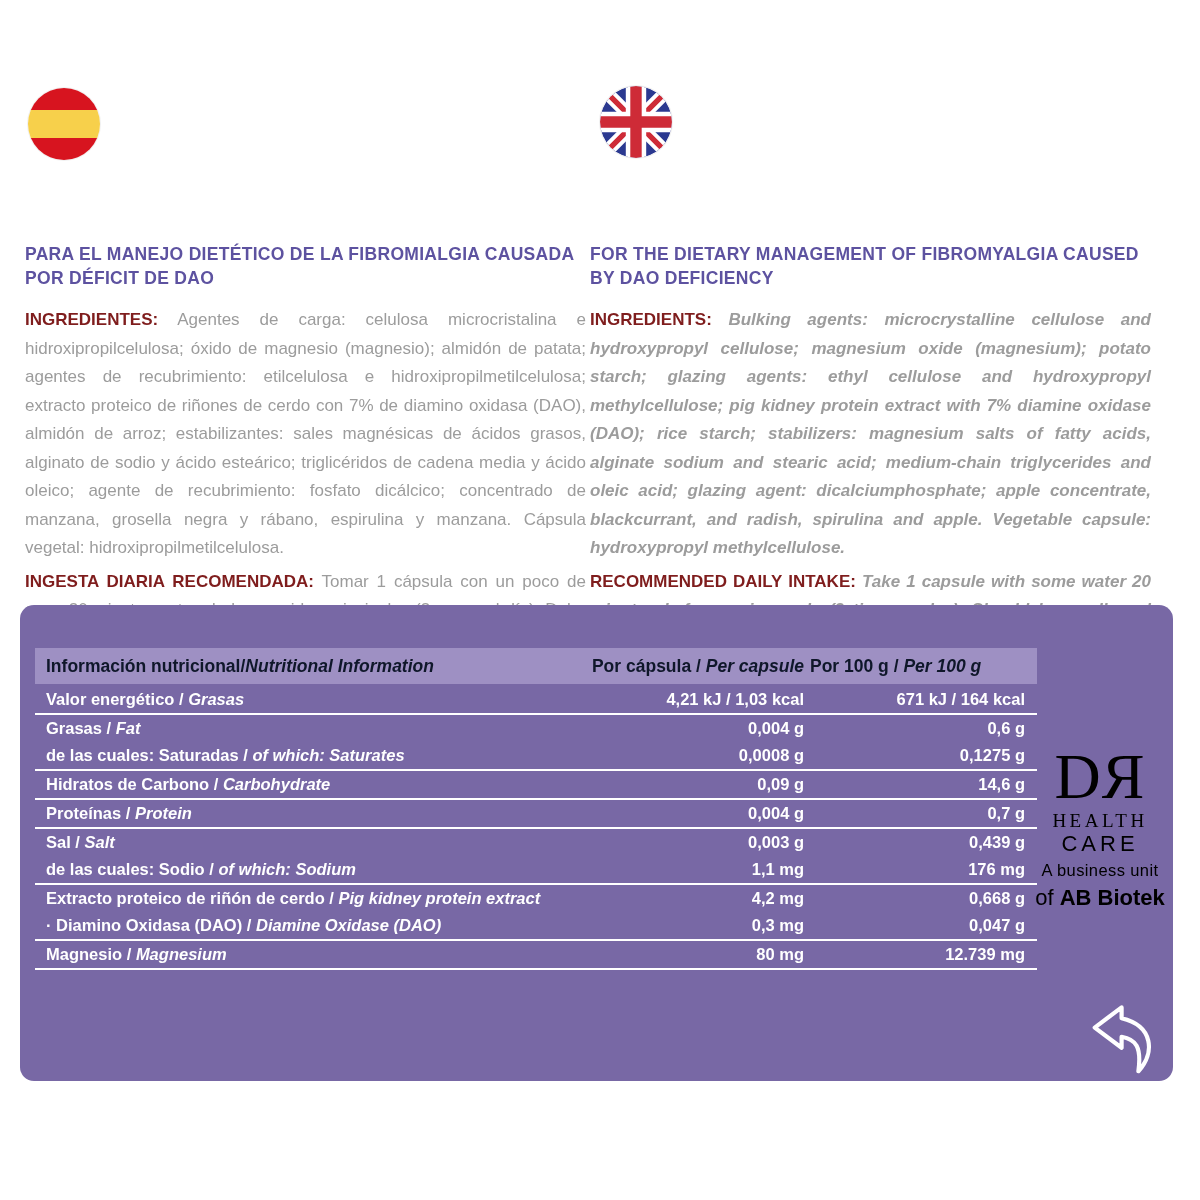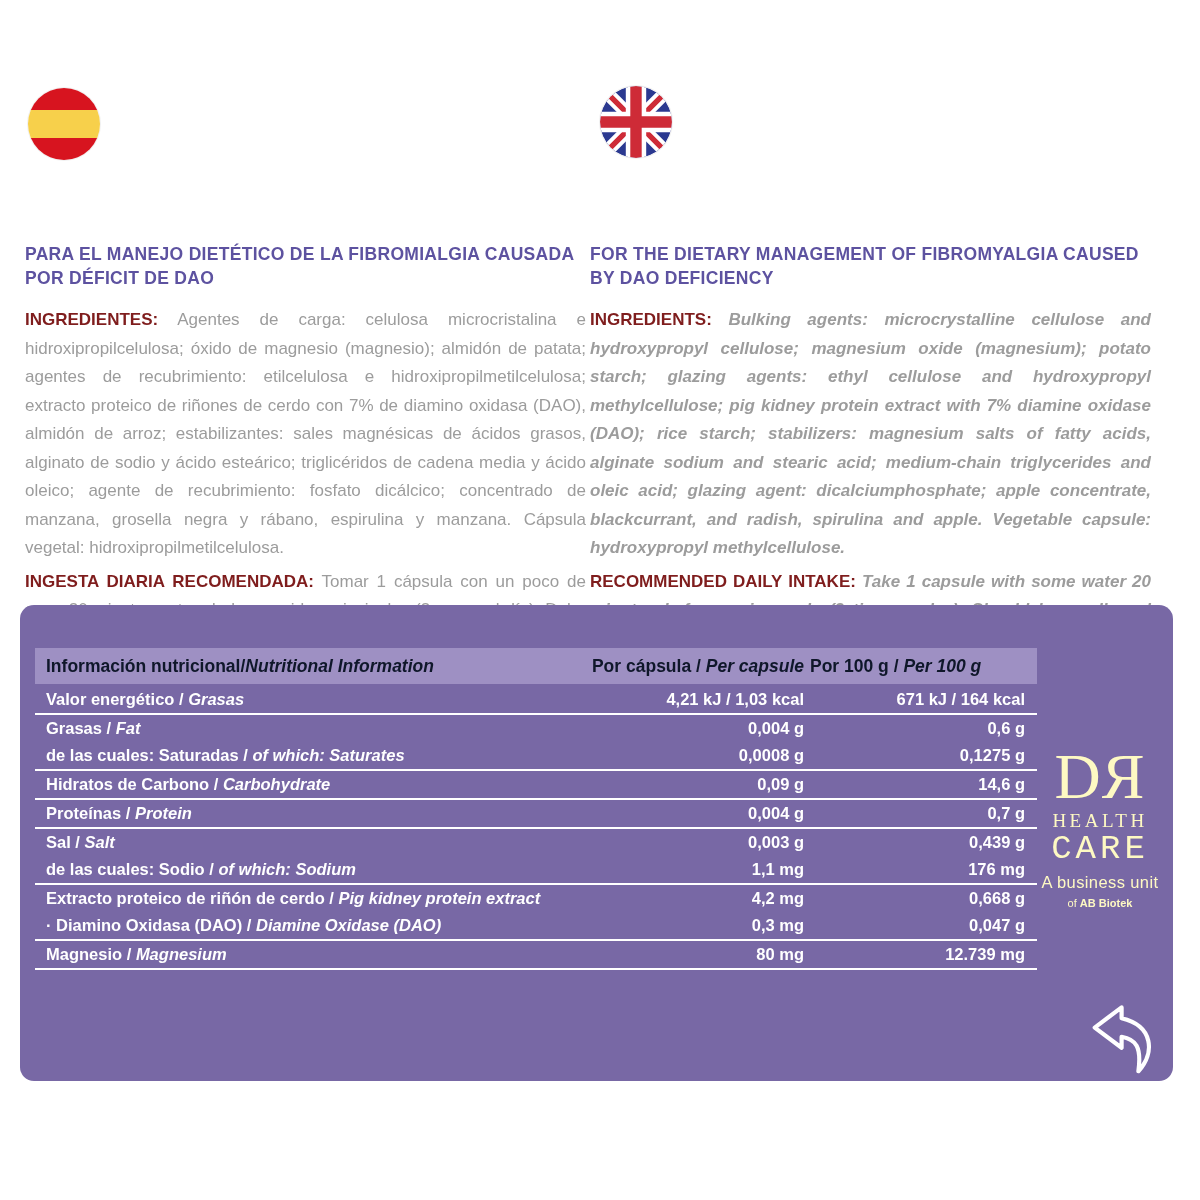--- a/index.html
+++ b/index.html
@@ -83,42 +83,42 @@
   .en-it { font-style:italic; }
   .sep { white-space:pre; }
   .rule { height:2px; background:#ffffff; }
 
   
   .brand {
     position:absolute;
     left:1025px; top:748px;
     width:150px;
     text-align:center;
-    color:#fef9c3;
+    color:#000000;
   }
   .brand .dr {
     font-family:"Liberation Serif", serif;
     font-size:64px;
     line-height:0.9;
     letter-spacing:1px;
   }
   .brand .health {
     font-family:"Liberation Serif", serif;
     font-size:19px;
     letter-spacing:3.5px;
     margin-top:4px;
   }
   .brand .care {
-    font-family:Liberation Mono, monospace;
-    font-size:34px;
+    font-family:Liberation Sans, sans-serif;
+    font-size:22px;
     letter-spacing:4px;
     line-height:1.05;
   }
   .brand .unit1 { font-size:16.5px; margin-top:6px; letter-spacing:0.4px; }
-  .brand .unit2 { font-size:11px; margin-top:5px; }
+  .brand .unit2 { font-size:22px; margin-top:5px; }
   .brand .unit2 b { font-weight:bold; }
 
   
   .turn-arrow { position:absolute; left:1088px; top:1002px; width:84px; height:78px; }
   .turn-arrow svg { display:block; width:100%; height:100%; }
 </style>
 </head>
 <body>
 
 <div class="flag flag-es">

